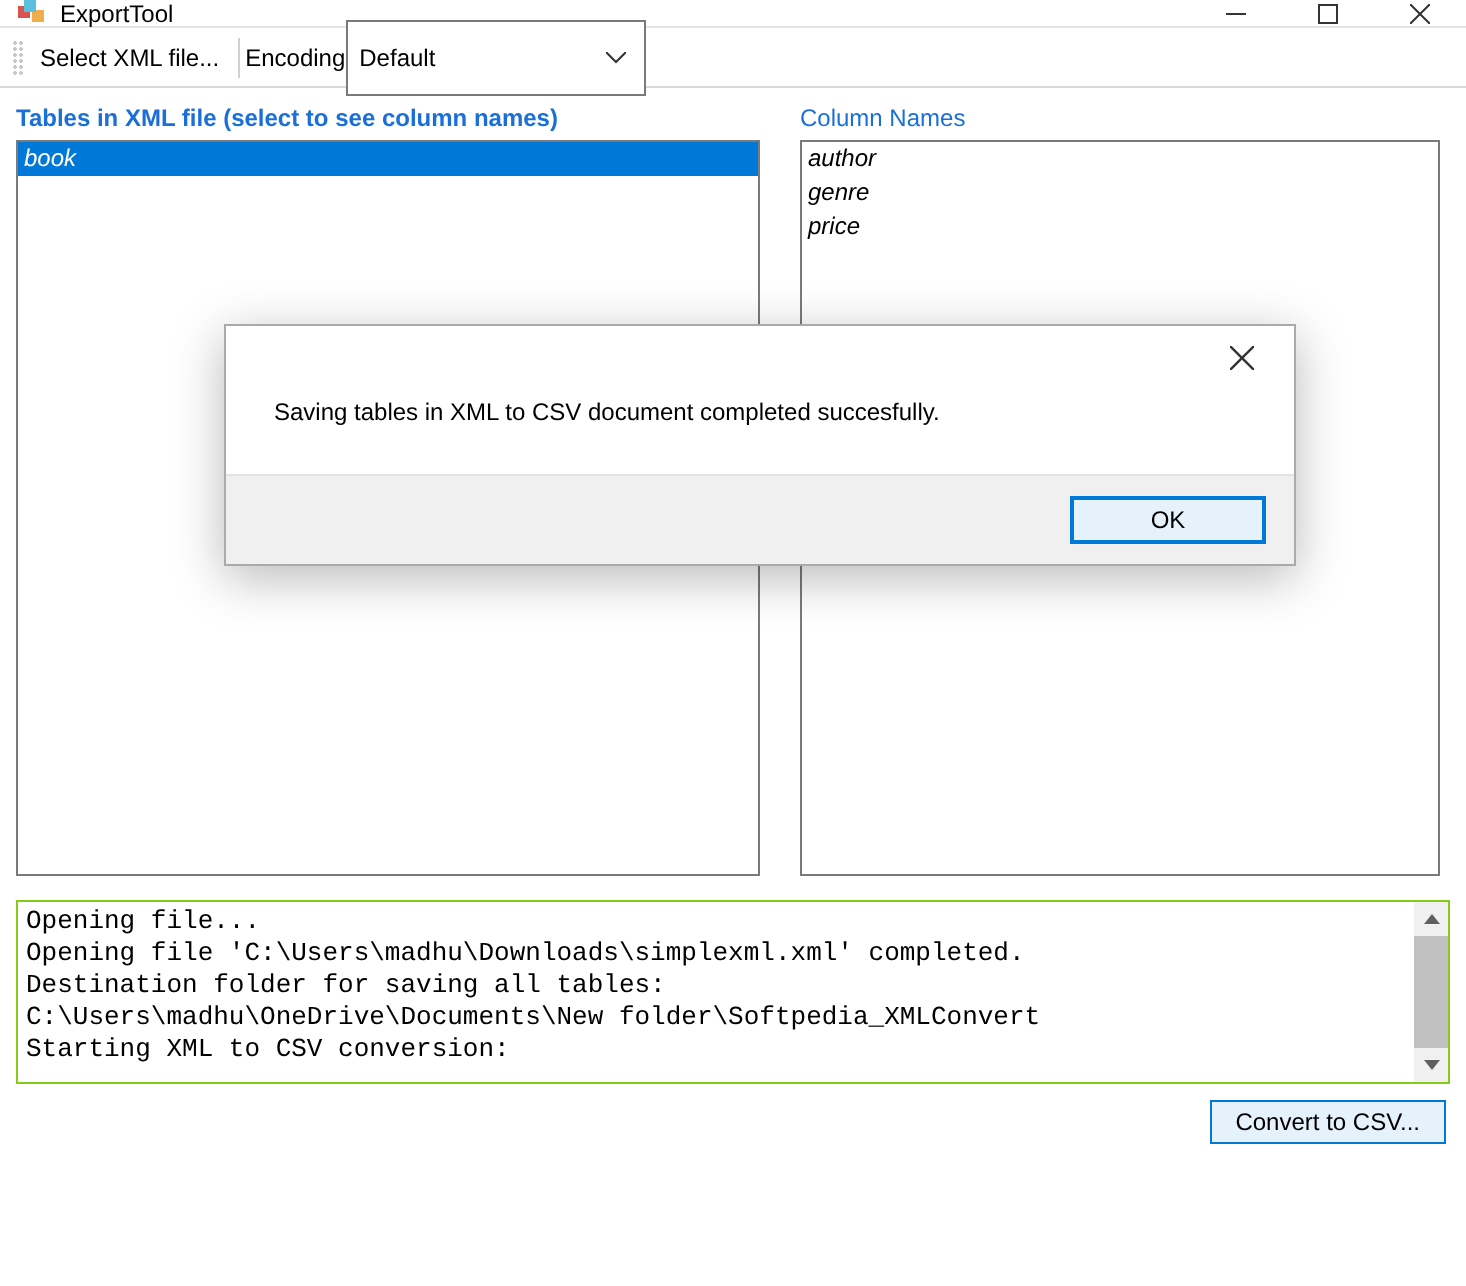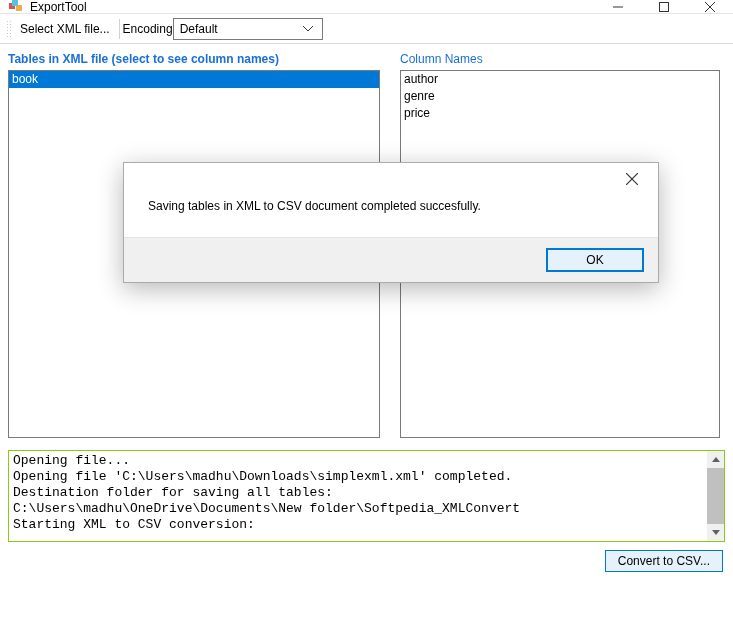--- a/index.html
+++ b/index.html
@@ -55,21 +55,21 @@
   }
   .vsep {
     width: 1px; height: 20px; background: #d0d0d0;
     margin: 0 3px;
   }
   .label { color: #000; }
   .combo {
     display: flex; align-items: center;
     border: 1px solid #7a7a7a;
     background: #fff;
-    height: 22px;
+    height: 38px;
     width: 150px;
     padding: 0 6px 0 6px;
     position: relative;
   }
   .combo .combo-text { flex: 1; font-size: 12px; }
   .combo .chev {
     width: 16px; display:flex; align-items:center; justify-content:center;
   }
 
   .body-area {
@@ -94,20 +94,21 @@
     height: 368px;
     overflow: hidden;
   }
   .listbox.left { width: 372px; }
   .listbox.right { width: 320px; }
   .list-item {
     padding: 1px 3px;
     font-size: 12px;
     line-height: 15px;
     white-space: nowrap;
+    font-style: italic;
   }
   .list-item.selected {
     background: #0078d7;
     color: #fff;
   }
 
   .log-wrap {
     margin: 4px 8px 0 8px;
     border: 1px solid #84cc16;
     height: 92px;
@@ -146,21 +147,21 @@
     background: #e5f1fb;
     padding: 3px 12px;
     font-size: 12px;
     min-width: 118px;
     text-align: center;
   }
 
   
   .modal {
     position: absolute;
-    left: 123px; top: 162px;
+    left: 112px; top: 162px;
     width: 536px;
     background: #fff;
     border: 1px solid #aaa;
     box-shadow: 0 6px 24px rgba(0,0,0,0.28);
   }
   .modal-header {
     height: 32px;
     display:flex; justify-content:flex-end; align-items:center;
     padding-right: 6px;
   }

